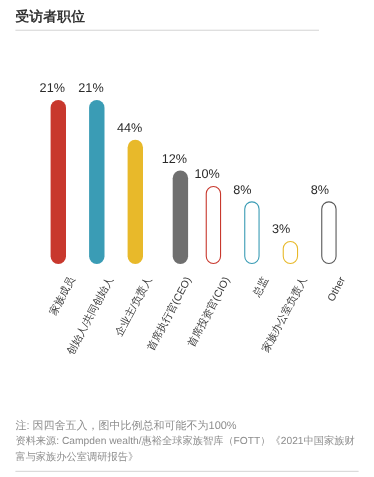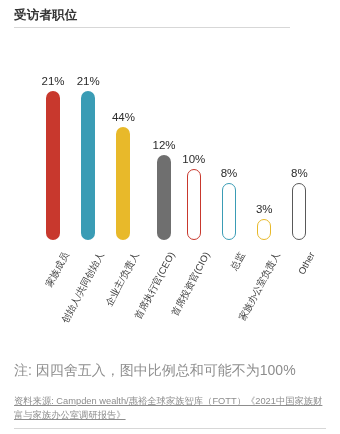--- a/index.html
+++ b/index.html
@@ -57,21 +57,21 @@
   .bar-group {
     position: absolute;
     bottom: 0;
     width: 34px;          
     text-align: center;
   }
   .bar-value {
     position: absolute;
     left: 0;
     width: 34px;
-    text-align: center;
+    text-align: left;
     font-size: 11.5px;
     color: #2b2b2b;
     line-height: 13px;
     white-space: nowrap;
   }
   .bar-shape {
     position: absolute;
     bottom: 0;
     left: 10px;
     width: 14px;
@@ -101,31 +101,30 @@
   
   .foot {
     position: absolute;
     left: 0;
     bottom: 0;
     width: 340px;
     box-sizing: border-box;
     padding: 0 14px 0 14px;
   }
   .foot-note {
-    font-size: 14px;
+    font-size: 10px;
     color: #8d8d8d;
     line-height: 14px;
-    margin-bottom: 18px;
+    margin-bottom: 0;
     white-space: nowrap;
   }
   .foot-source {
     font-size: 9.3px;
     color: #8d8d8d;
     line-height: 13.5px;
-    text-decoration: underline;
   }
   .rule-bottom {
     margin: 6px 0 5px 0;
     height: 1px;
     background: #d7d7d7;
   }
 </style>
 </head>
 <body>
 

